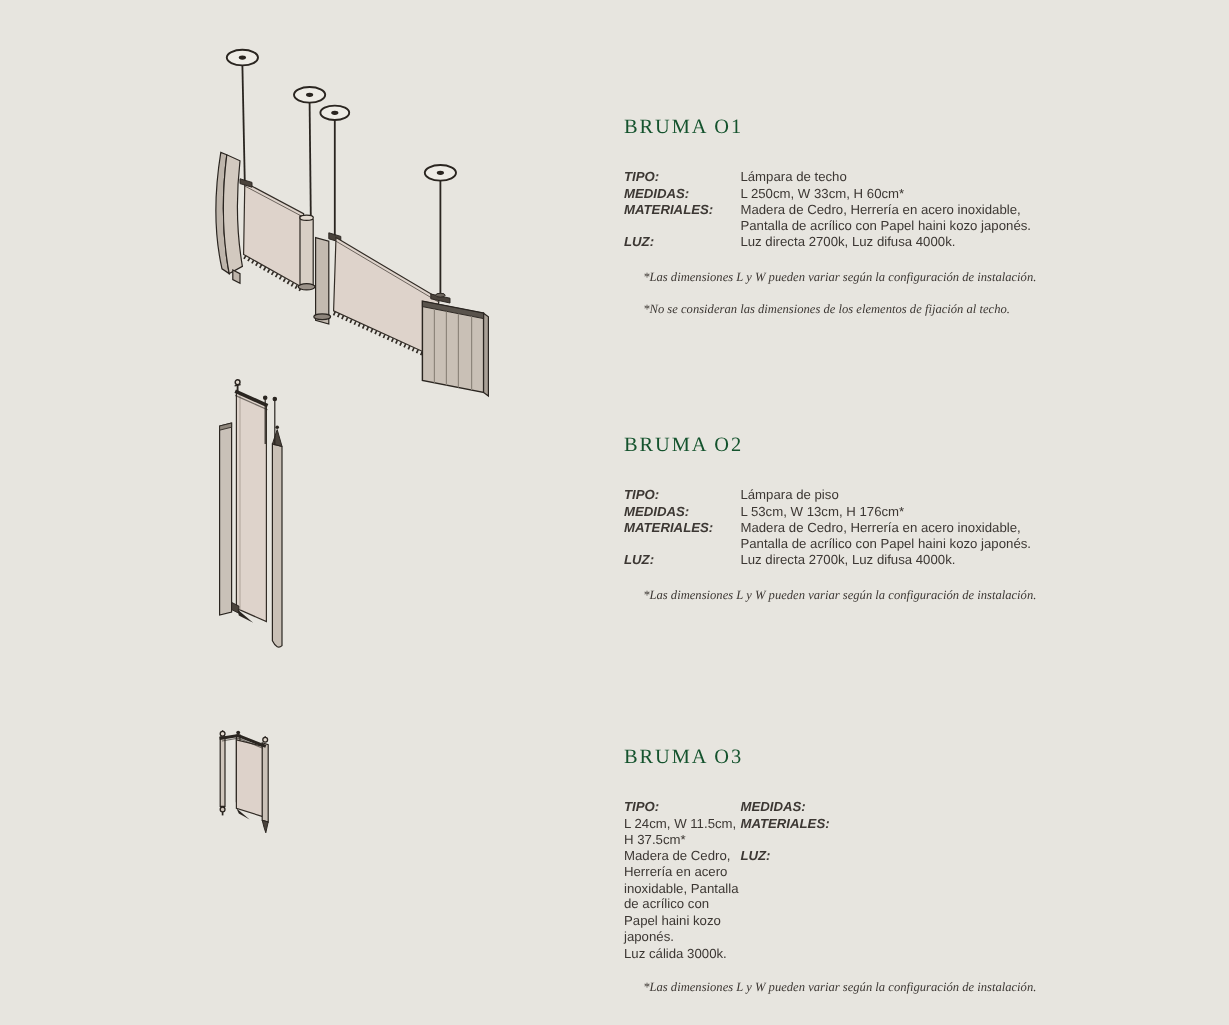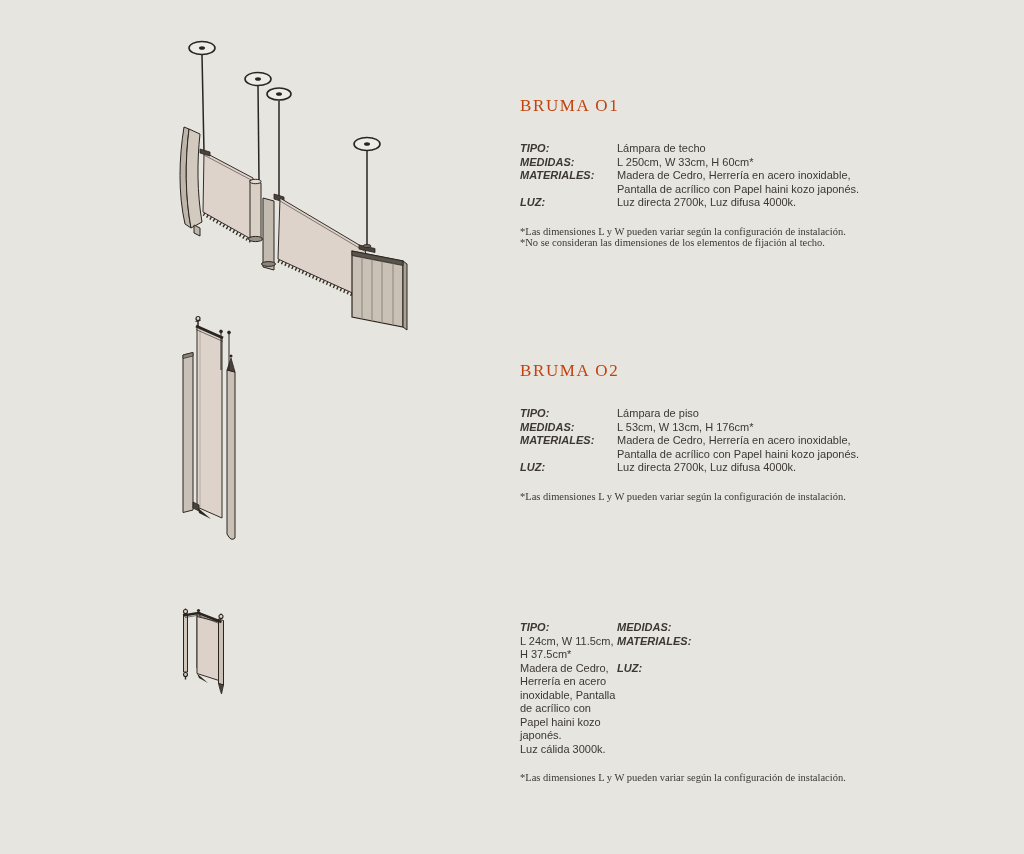--- a/index.html
+++ b/index.html
@@ -13,34 +13,35 @@
   }
   .drawing { position: absolute; }
   .product { position: absolute; left: 520px; width: 372px; }
   .product-title {
     margin: 0 0 27px 0;
     font-family: "Liberation Serif", serif;
     font-weight: normal;
     font-size: 17px;
     line-height: 19px;
     letter-spacing: 1.6px;
-    color: #c2410c;
+    color: #14532d;
   }
   .specs {
     display: grid;
     grid-template-columns: 97px 262px;
     font-size: 11px;
     line-height: 13.5px;
     color: #3c3733;
   }
   .spec-label { font-weight: bold; font-style: italic; }
   .footnotes { margin-top: 16px; }
   .footnotes p {
-    margin: 0;
+    margin: 16px;
     font-family: "Liberation Serif", serif;
+    font-style: italic;
     font-size: 10.5px;
     line-height: 11.5px;
     color: #3c3733;
   }
 </style>
 </head>
 <body>
 
 <div class="drawing" style="left:170px; top:28px; width:250px; height:305px;">
   <svg width="250" height="305" viewBox="0 0 250 305">
@@ -215,20 +216,21 @@
     <div class="spec-value">Madera de Cedro, Herrería en acero inoxidable, Pantalla de acrílico con Papel haini kozo japonés.</div>
     <div class="spec-label">LUZ:</div>
     <div class="spec-value">Luz directa 2700k, Luz difusa 4000k.</div>
   </div>
   <div class="footnotes">
     <p>*Las dimensiones L y W pueden variar según la configuración de instalación.</p>
   </div>
 </section>
 
 <section class="product" style="top:621px;">
+  <h2 class="product-title">BRUMA O3</h2>
   <div class="specs">
     <div class="spec-label">TIPO:</div>
     <div class="spec-label">MEDIDAS:</div>
     <div class="spec-value">L 24cm, W 11.5cm, H 37.5cm*</div>
     <div class="spec-label">MATERIALES:</div>
     <div class="spec-value">Madera de Cedro, Herrería en acero inoxidable, Pantalla de acrílico con Papel haini kozo japonés.</div>
     <div class="spec-label">LUZ:</div>
     <div class="spec-value">Luz cálida 3000k.</div>
   </div>
   <div class="footnotes">

